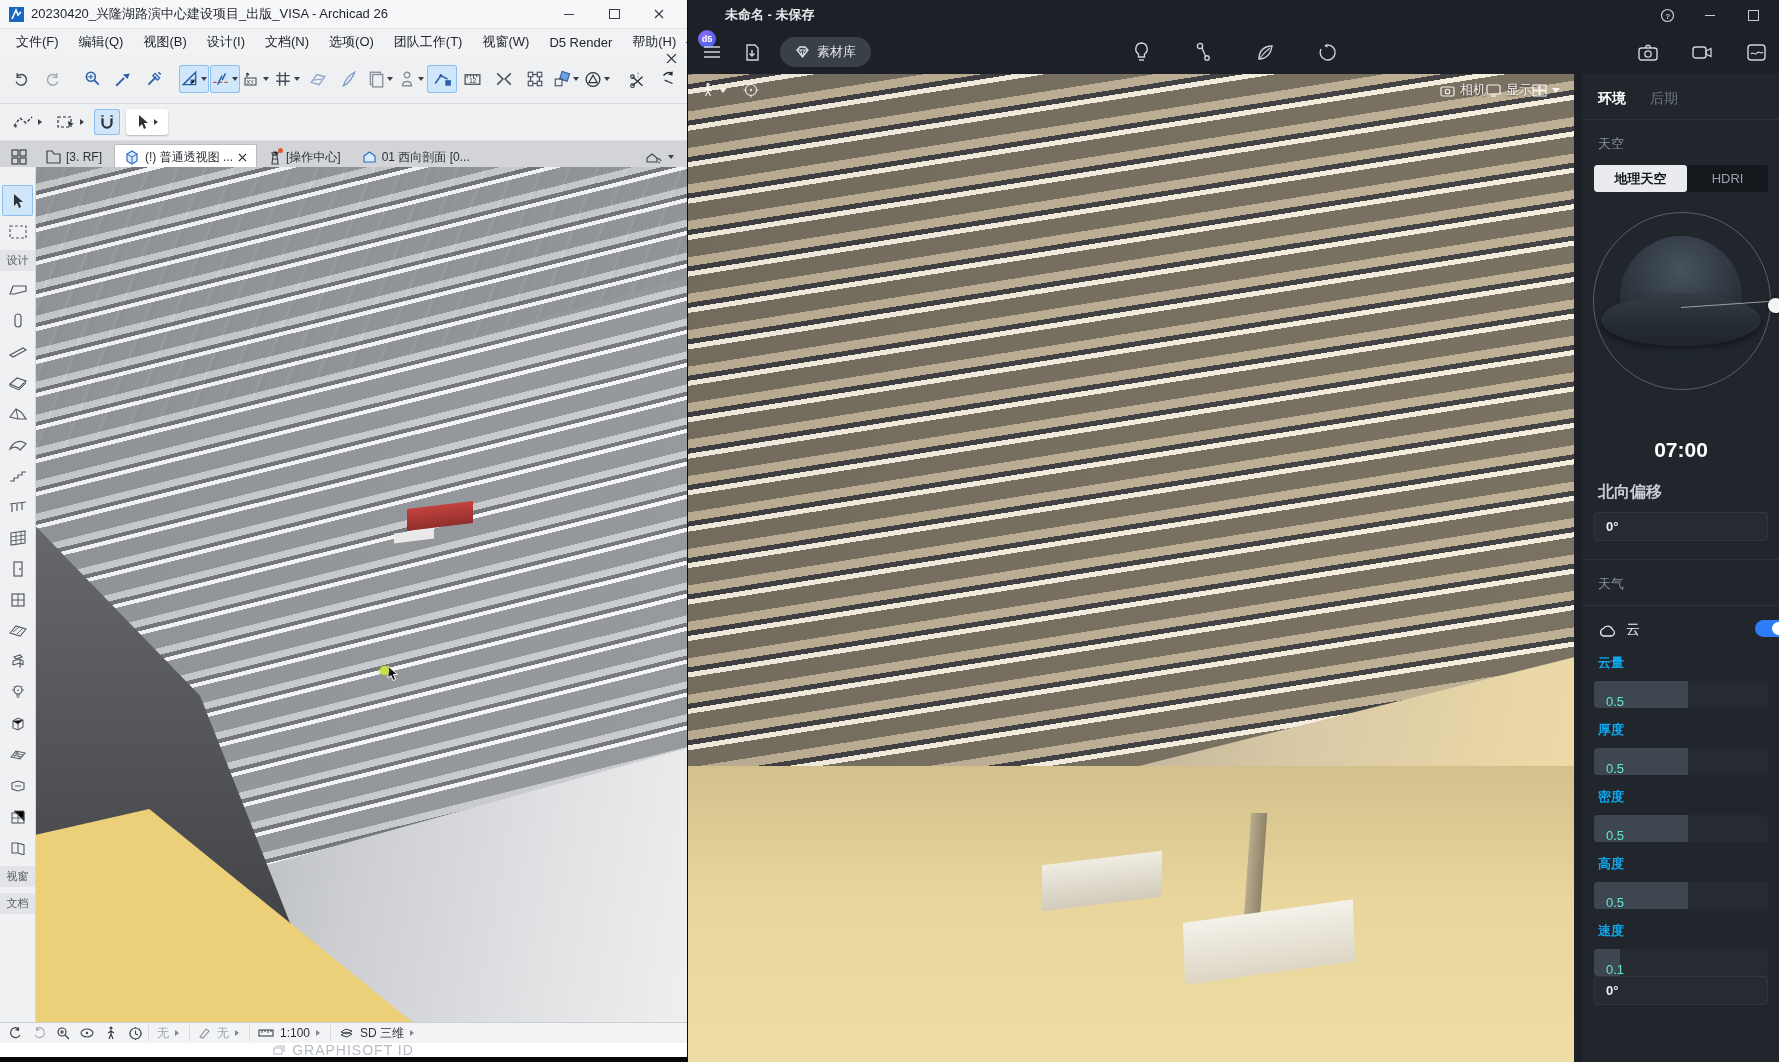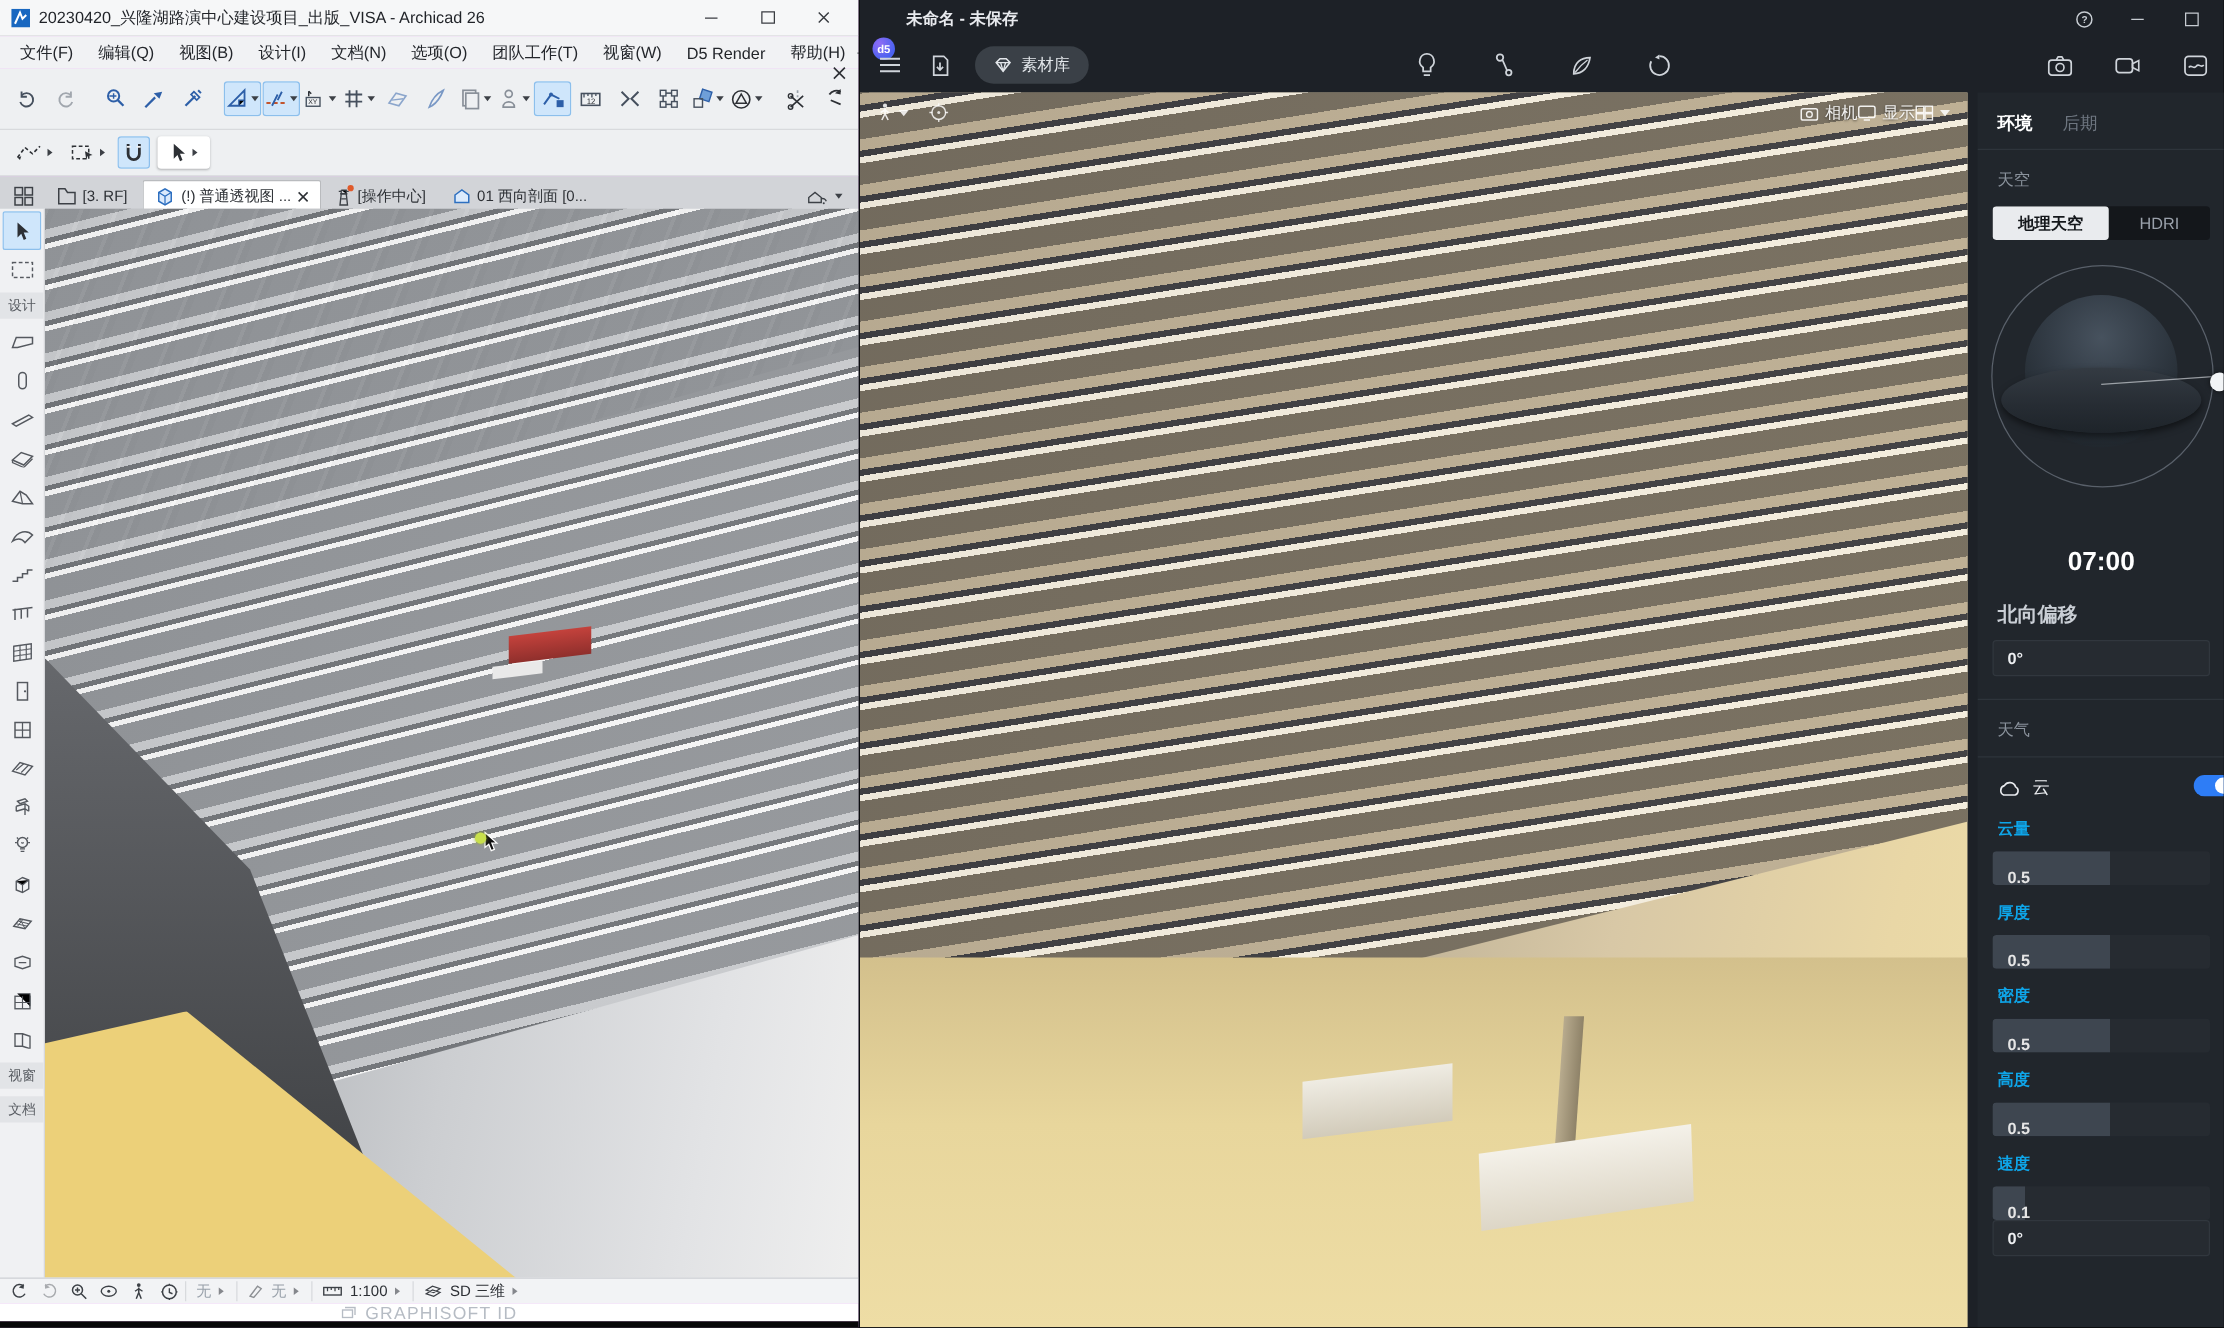--- a/index.html
+++ b/index.html
@@ -1,19 +1,19 @@
 <!DOCTYPE html>
 <html><head>
 <meta charset="utf-8">
 <style>
   html,body{margin:0;padding:0;background:#000;font-family:"Liberation Sans","DejaVu Sans",sans-serif;}
   #stage{position:relative;width:1779px;height:1062px;overflow:hidden;background:#101114;}
   svg{display:block}
   
-  .acw{position:absolute;left:0;top:0;width:687px;height:1062px;background:#f0abfc;overflow:hidden;}
+  .acw{position:absolute;left:0;top:0;width:687px;height:1062px;background:#fca5a5;overflow:hidden;}
   .ac-title{height:28px;background:#f6f7f8;display:flex;align-items:center;gap:7px;padding:0 9px;font-size:13px;color:#1f2227;border-bottom:1px solid #e3e4e6;}
   .ac-title .ttl{white-space:nowrap;overflow:hidden;}
   .ac-title .spacer{flex:1}
   .wc{width:38px;height:24px;display:flex;align-items:center;justify-content:center;color:#3a3d42;}
   .bar-min{width:10px;height:1px;background:#3a3d42;}
   .box-max{width:9px;height:8px;border:1px solid #3a3d42;}
   .ac-menu{height:26px;display:flex;align-items:center;padding:0 6px;font-size:13px;color:#23262b;background:#f1f2f4;}
   .mi{padding:3px 10px;border-radius:2px;white-space:nowrap;}
   .ac-menu .spacer{flex:1}
   .ac-tb1{height:48px;background:#eef0f2;border-bottom:1px solid #d8dadd;display:flex;align-items:center;padding:0 6px;gap:1px;position:relative;}
@@ -27,21 +27,21 @@
   .tb2b{height:26px;display:flex;align-items:center;gap:4px;padding:0 4px;border-radius:3px;}
   .tb2b.hl{background:#cfe6fb;box-shadow:inset 0 0 0 1px #8cbfec;}
   .tb2b.raised{background:#ffffff;box-shadow:0 1px 2px rgba(0,0,0,.25);padding:0 10px;}
   .ac-tabs{height:28px;background:#d2d4d8;display:flex;align-items:flex-end;padding:0 4px;gap:3px;}
   .tabbtn{width:30px;height:24px;display:flex;align-items:center;justify-content:center;}
   .tab{height:24px;display:flex;align-items:center;gap:5px;padding:0 9px;font-size:12px;color:#2d3035;white-space:nowrap;overflow:hidden;}
   .tab.active{background:#ffffff;border:1px solid #b9bbbe;border-bottom:none;border-radius:2px 2px 0 0;}
   .tab .lighthouse-wrap{position:relative}
   .reddot{position:absolute;right:-2px;top:-2px;width:5px;height:5px;border-radius:50%;background:#e05a2b;}
   .ac-body{position:absolute;left:0;top:167px;width:687px;bottom:39px;display:flex;}
-  .toolbox{width:35px;background:#f0f1f3;border-right:1px solid #d6d8db;display:flex;flex-direction:column;align-items:center;padding-top:2px;overflow:hidden;}
+  .toolbox{width:35px;background:#f0f1f3;border-right:1px solid #d6d8db;display:flex;flex-direction:column;align-items:center;padding-top:18px;overflow:hidden;}
   .tool{width:31px;height:31px;display:flex;align-items:center;justify-content:center;border-radius:2px;flex:0 0 auto;}
   .tool.selected{background:#cfe6fb;box-shadow:inset 0 0 0 1px #8cbfec;}
   .tb-label{width:100%;text-align:center;font-size:11px;color:#585c62;background:#e2e4e7;padding:3px 0;margin:3px 0;flex:0 0 auto;}
   .viewport{flex:1;position:relative;overflow:hidden;background:#c9cbce;}
   .vp-base{position:absolute;inset:0;background:linear-gradient(100deg,#84878c 0%,#aeb1b5 28%,#ccced1 55%,#e2e3e5 82%,#efefef 100%);}
   .vp-louvers{position:absolute;left:-12%;top:-14%;width:135%;height:110%;background:repeating-linear-gradient(-14deg,#f7f7f7 0 4px,#6d7074 4px 8px,#c7c9cc 8px 15px,#8f9296 15px 32px);clip-path:polygon(0 8%,100% 0,100% 70%,0 96%);opacity:.92;}
   .vp-ceiling{position:absolute;left:0;top:0;width:100%;height:34%;background:repeating-linear-gradient(112deg,#f2f2f3 0 3px,#7a7d81 3px 8px,#9b9ea2 8px 26px);clip-path:polygon(0 0,100% 0,100% 38%,0 100%);opacity:.85;}
   .vp-darkwedge{position:absolute;left:0;bottom:6%;width:42%;height:52%;background:linear-gradient(180deg,#66686c,#3e4043);clip-path:polygon(0 0,60% 38%,100% 100%,0 100%);}
   .vp-floor{position:absolute;left:0;bottom:0;width:58%;height:25%;background:#ecd079;clip-path:polygon(0 12%,30% 0,100% 100%,0 100%);}
   .vp-red{position:absolute;left:57%;top:39.5%;width:66px;height:22px;background:linear-gradient(#c4423c,#8f2f2c);transform:skewY(-7deg);}
@@ -100,21 +100,21 @@
   .p-label{color:#c9ced5;font-size:16px;font-weight:bold;padding:20px 16px 9px;}
   .p-input{margin:0 12px;height:27px;background:#262b31;border:1px solid #31373e;border-radius:3px;display:flex;align-items:center;padding:0 11px;color:#eceef1;font-size:13px;font-weight:bold;}
   .p-div{height:1px;background:#2e343b;margin-top:18px;}
   .cloud-row{display:flex;align-items:center;gap:9px;padding:15px 16px 2px;color:#eceef1;font-size:14px;position:relative;}
   .toggle{position:absolute;right:-7px;top:14px;width:32px;height:17px;border-radius:9px;background:#2e7df6;}
   .toggle .knob{position:absolute;right:2px;top:2px;width:13px;height:13px;border-radius:50%;background:#ffffff;}
   .sl{padding:13px 12px 0;}
   .sl-label{color:#0ea5e9;font-size:13px;font-weight:bold;margin:0 4px 9px;}
   .sl-track{height:27px;background:#262b31;border-radius:3px;position:relative;overflow:hidden;}
   .sl-fill{position:absolute;left:0;top:0;bottom:0;background:#3e4650;border-radius:3px 0 0 3px;}
-  .sl-val{position:absolute;left:12px;top:13px;bottom:0;display:flex;align-items:center;color:#e5e5e5;font-size:13px;font-weight:bold;}
+  .sl-val{position:absolute;left:12px;top:13px;bottom:0;display:flex;align-items:center;color:#5eead4;font-size:13px;font-weight:normal;}
 </style>
 </head>
 <body>
 
 <div id="stage">
 
   <div class="acw">
 
     <div class="ac-title">
       <span>

